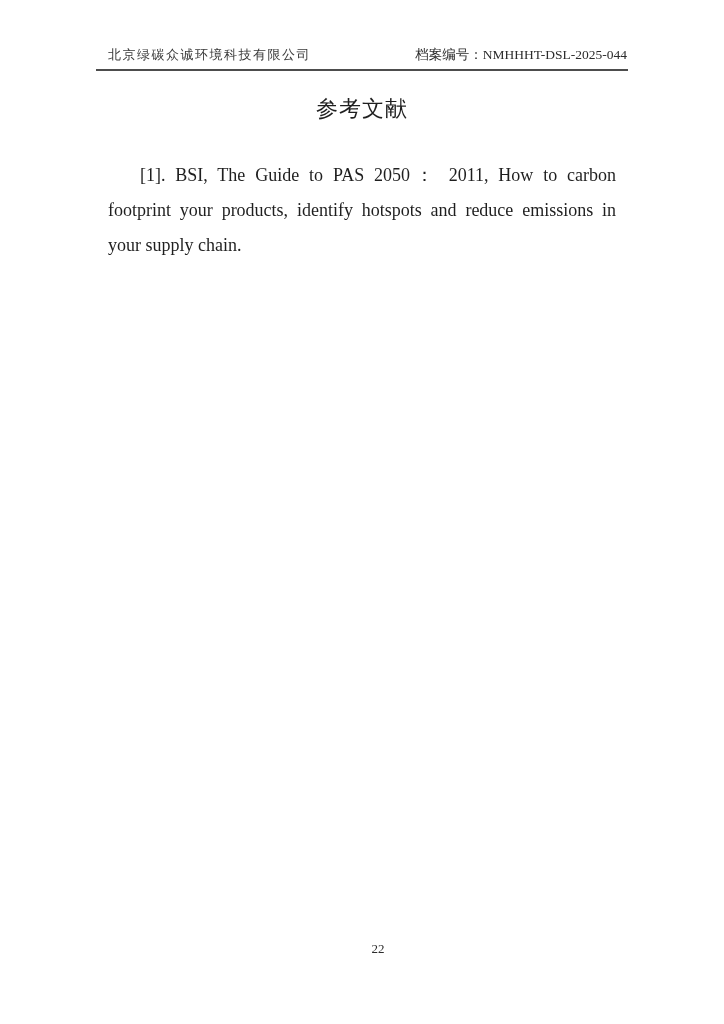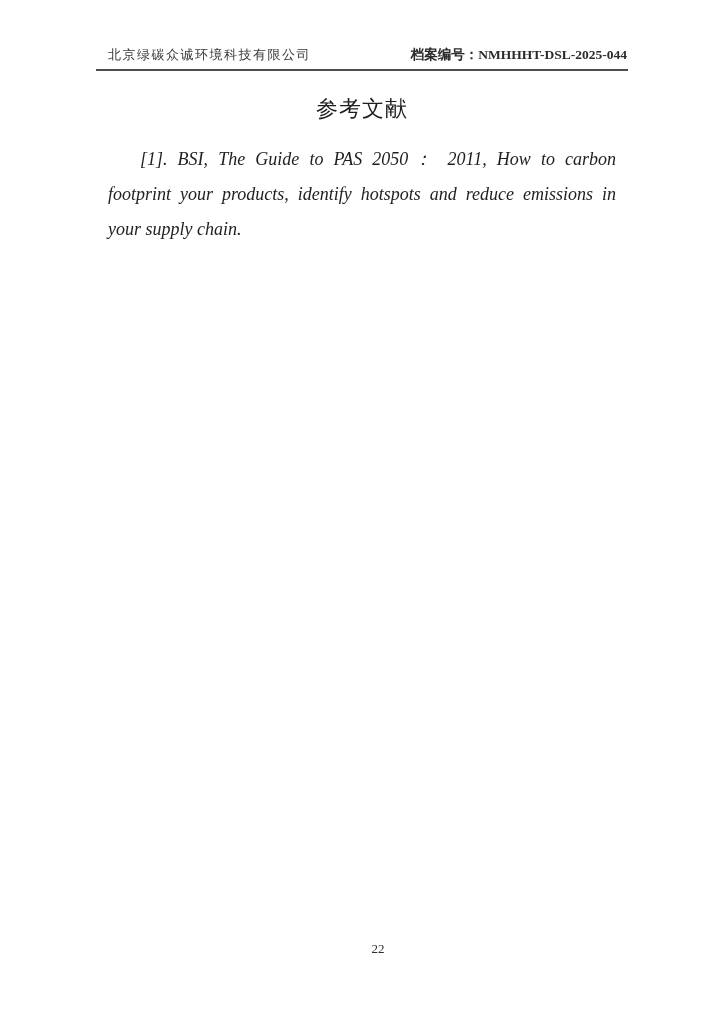--- a/index.html
+++ b/index.html
@@ -35,42 +35,41 @@
     gap: 18px;
   }
   .company {
     font-size: 13px;
     letter-spacing: 1.5px;
     color: var(--header_text);
     white-space: nowrap;
   }
   .fileno {
     font-size: 13.5px;
-    font-weight: bold;
+    font-weight: normal;
     color: #2b2b2b;
     white-space: nowrap;
   }
   .title {
     position: absolute;
     top: 94px;
     left: 0;
     width: 100%;
     margin: 0;
     text-align: center;
     font-size: 22px;
     font-weight: normal;
     letter-spacing: 1px;
     color: var(--text);
   }
   .content {
     position: absolute;
-    top: 142px;
+    top: 158px;
     left: 108px;
     width: 508px;
-    font-style: italic;
   }
   .ref {
     margin: 0;
     font-size: 18px;
     line-height: 35px;
     text-align: justify;
     text-justify: inter-word;
     text-indent: 32px;
     color: var(--text);
   }

